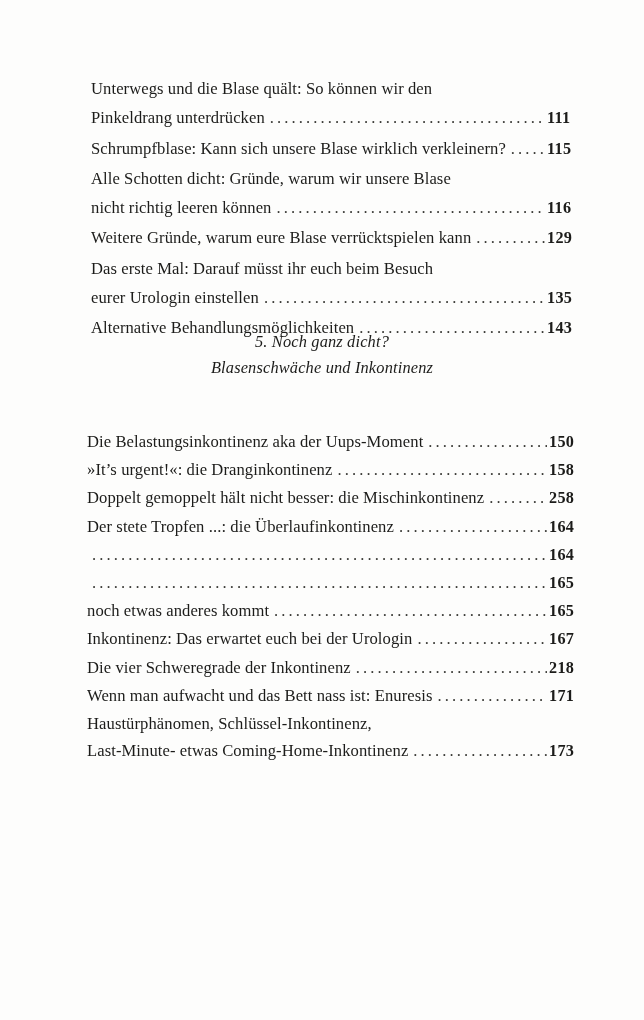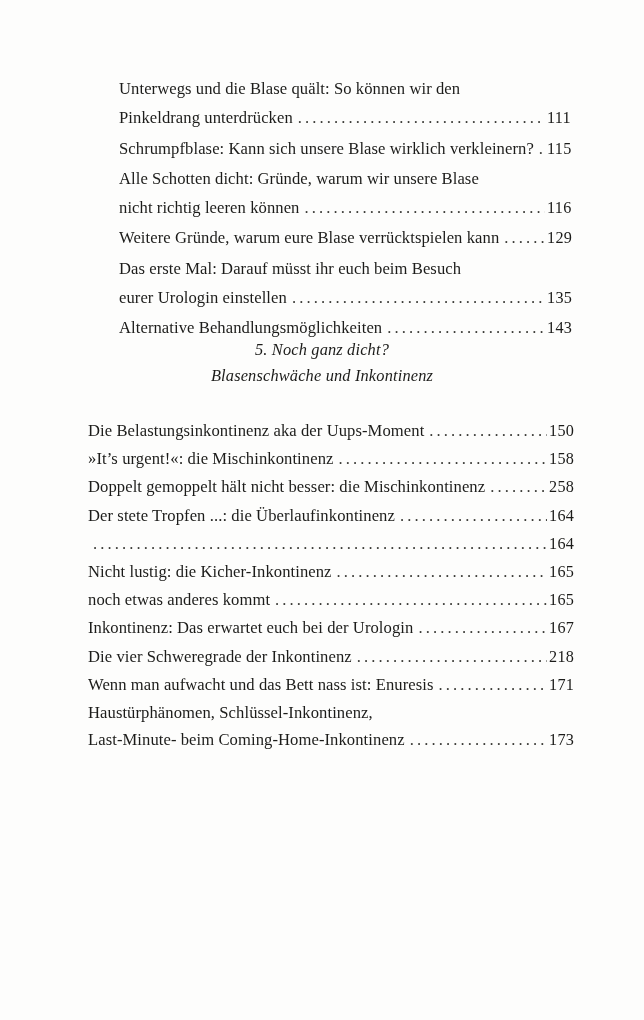--- a/index.html
+++ b/index.html
@@ -20,24 +20,23 @@
     width: 644px;
     height: 1020px;
     box-sizing: border-box;
   }
 
   
   .toc-block {
     position: absolute;
     left: 0;
     right: 0;
-    margin-left: 28px;
   }
   #toc-block-1 { top: 74px;  padding-left: 91px; padding-right: 57px; }
-  #toc-block-2 { top: 417px; padding-left: 60px; padding-right: 57px; }
+  #toc-block-2 { top: 428px; padding-left: 87px; padding-right: 57px; }
 
   .toc-entry {
     display: flex;
     align-items: baseline;
     width: 100%;
     font-size: 16.6px;
     line-height: 27.2px;
     letter-spacing: 0.08px;
   }
   #toc-block-1 .toc-entry { line-height: 29.3px; }
@@ -61,29 +60,30 @@
 
   .page-num {
     flex: 0 0 auto;
     width: 40px;
     text-align: left;
     font-size: 16.2px;
     font-variant-numeric: oldstyle-nums;
     font-feature-settings: "onum" 1;
     letter-spacing: 0.3px;
     color: #1c1c1a;
+    font-weight: bold;
   }
   #toc-block-2 .page-num { width: 38px; }
 
   .toc-entry.no-leader .page-num { visibility: hidden; }
 
   
   #chapter-heading {
     position: absolute;
-    top: 337px;
+    top: 329px;
     left: 0;
     width: 644px;
     text-align: center;
   }
   #chapter-heading .heading-line {
     font-style: italic;
     font-size: 16.4px;
     line-height: 26px;
     letter-spacing: 0.15px;
     color: #1c1c1a;
@@ -144,40 +144,39 @@
     <div class="heading-line">Blasenschwäche und Inkontinenz</div>
   </div>
 
   <div class="toc-block" id="toc-block-2">
       <div class="toc-entry">
         <span class="entry-title">Die Belastungsinkontinenz aka der Uups-Moment</span>
         <span class="leader">................................................................................</span>
         <span class="page-num">150</span>
       </div>
       <div class="toc-entry">
-        <span class="entry-title">»It’s urgent!«: die Mischinkontinenz</span>
+        <span class="entry-title">»It’s urgent!«: die Dranginkontinenz</span>
         <span class="leader">................................................................................</span>
         <span class="page-num">158</span>
       </div>
       <div class="toc-entry">
         <span class="entry-title">Doppelt gemoppelt hält nicht besser: die Mischinkontinenz</span>
         <span class="leader">................................................................................</span>
         <span class="page-num">258</span>
       </div>
       <div class="toc-entry">
         <span class="entry-title">Der stete Tropfen ...: die Überlaufinkontinenz</span>
         <span class="leader">................................................................................</span>
         <span class="page-num">164</span>
       </div>
       <div class="toc-entry">
         <span class="leader">................................................................................</span>
         <span class="page-num">164</span>
       </div>
       <div class="toc-entry">
-        <span class="entry-title">Nicht lustig: die Kicher-Inkontinenz</span>
         <span class="leader">................................................................................</span>
         <span class="page-num">165</span>
       </div>
       <div class="toc-entry">
         <span class="entry-title">noch etwas anderes kommt</span>
         <span class="leader">................................................................................</span>
         <span class="page-num">165</span>
       </div>
       <div class="toc-entry">
         <span class="entry-title">Inkontinenz: Das erwartet euch bei der Urologin</span>
@@ -192,19 +191,19 @@
       <div class="toc-entry">
         <span class="entry-title">Wenn man aufwacht und das Bett nass ist: Enuresis</span>
         <span class="leader">................................................................................</span>
         <span class="page-num">171</span>
       </div>
       <div class="toc-entry no-leader">
         <span class="entry-title">Haustürphänomen, Schlüssel-Inkontinenz,</span>
         <span class="page-num"></span>
       </div>
       <div class="toc-entry">
-        <span class="entry-title">Last-Minute- beim Coming-Home-Inkontinenz</span>
+        <span class="entry-title">Last-Minute- etwas Coming-Home-Inkontinenz</span>
         <span class="leader">................................................................................</span>
         <span class="page-num">173</span>
       </div>
     </div>
 
 </div>
 
 </body></html>

